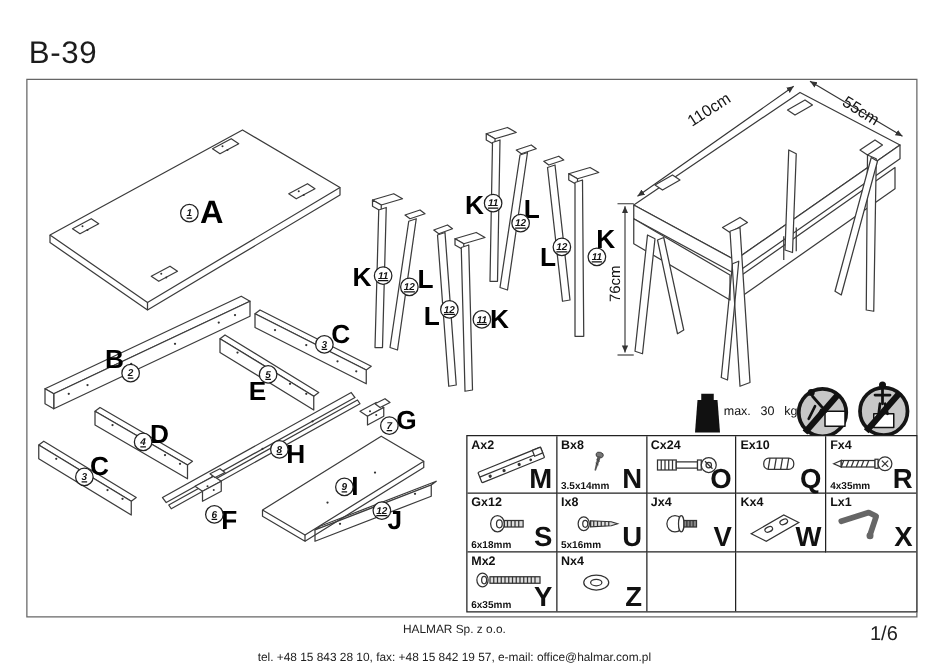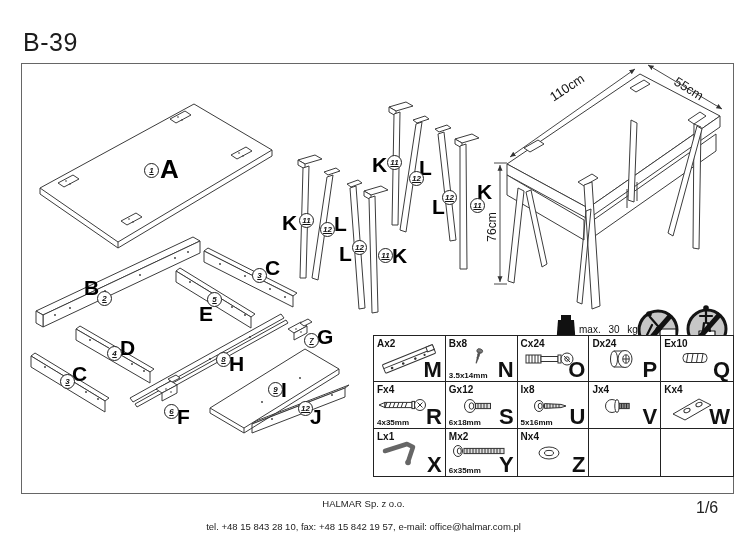--- a/index.html
+++ b/index.html
@@ -10,21 +10,21 @@
   .title{position:absolute;left:23px;top:16px;font-size:25px;font-weight:400;letter-spacing:.5px;color:#1c1c1c;}
   .bigletter{position:absolute;font-weight:700;font-size:21px;line-height:1;color:#000;}
   .bigletter.xl{font-size:26px;}
   .circnum{position:absolute;width:13px;height:13px;border:1px solid #222;border-radius:50%;
            background:#fff;font-size:8px;font-weight:700;line-height:13px;text-align:center;color:#111;text-decoration:underline;}
   .dim{position:absolute;font-size:13px;color:#141414;white-space:nowrap;}
   #dim-110{left:548px;top:68px;transform:rotate(-33deg);}
   #dim-55{left:673px;top:69px;transform:rotate(32deg);}
   #dim-76{left:477px;top:208px;font-size:12px;transform:rotate(-90deg);}
   #maxload{position:absolute;left:579px;top:312px;font-size:10px;color:#111;word-spacing:5px;text-align:center;}
-  #ptable{position:absolute;left:373px;top:323px;width:361px;height:142px;box-sizing:border-box;
+  #ptable{position:absolute;left:373px;top:336px;width:361px;height:142px;box-sizing:border-box;
           border:1px solid #222;display:grid;grid-template-columns:repeat(5,1fr);
           grid-template-rows:46px 47px 47px;background:#fff;}
   .cell{position:relative;border-right:1px solid #222;border-bottom:1px solid #222;box-sizing:border-box;}
   .cell:nth-child(5n){border-right:none;}
   .cell:nth-child(n+11){border-bottom:none;}
   .qty{position:absolute;left:3px;top:2px;font-size:10px;font-weight:700;}
   .size{position:absolute;left:3px;bottom:1px;font-size:8px;font-weight:700;}
   .letter{position:absolute;right:3px;bottom:0;font-size:22px;font-weight:700;line-height:1;}
   .cicon{position:absolute;left:50%;top:52%;transform:translate(-50%,-50%);}
   .ft{position:absolute;left:7px;width:713px;text-align:center;font-size:9.5px;color:#222;}
@@ -352,35 +352,20 @@
             <line x1="-16" y1="-4" x2="-16" y2="4"></line>
           <rect x="-13" y="-2.5" width="17" height="5"></rect>
           <rect x="4" y="-4" width="3" height="8"></rect>
           <circle cx="13" cy="0" r="6"></circle>
             <circle cx="13" cy="0" r="2.2"></circle>
           <line x1="10" y1="-3" x2="16" y2="3"></line>
         </g>
       </svg>
     </div>
     <div class="cell">
-      <span class="qty">Dx24</span>
-      <span class="size"></span>
-      <span class="letter">P</span>
-      <svg class="cicon" width="64" height="30" viewBox="0 0 64 30" fill="#fff" stroke="#333">
-        <g transform="translate(30,15)">
-          <path d="M-9,-8 L1,-8 L1,8 L-9,8 Z"></path>
-          <ellipse cx="-9" cy="0" rx="3.5" ry="8"></ellipse>
-          <ellipse cx="2" cy="0" rx="7" ry="8.5"></ellipse>
-          <ellipse cx="3" cy="0" rx="3.2" ry="4.2"></ellipse>
-          <line x1="3" y1="-4" x2="3" y2="4"></line>
-            <line x1="-0.2" y1="0" x2="6.4" y2="0"></line>
-        </g>
-      </svg>
-    </div>
-    <div class="cell">
       <span class="qty">Ex10</span>
       <span class="size"></span>
       <span class="letter">Q</span>
       <svg class="cicon" width="64" height="30" viewBox="0 0 64 30" fill="#fff" stroke="#333">
         <g transform="translate(30,14)">
           <rect x="-12" y="-4.5" width="24" height="9" rx="4"></rect>
           <line x1="-7" y1="-4.5" x2="-8.5" y2="4.5"></line>
             <line x1="-2" y1="-4.5" x2="-3.5" y2="4.5"></line>
           <line x1="3" y1="-4.5" x2="1.5" y2="4.5"></line>
             <line x1="8" y1="-4.5" x2="6.5" y2="4.5"></line>

